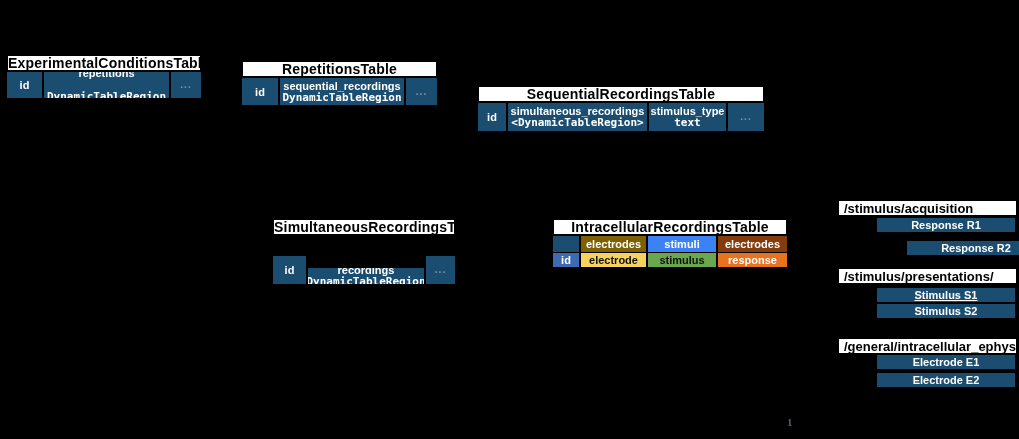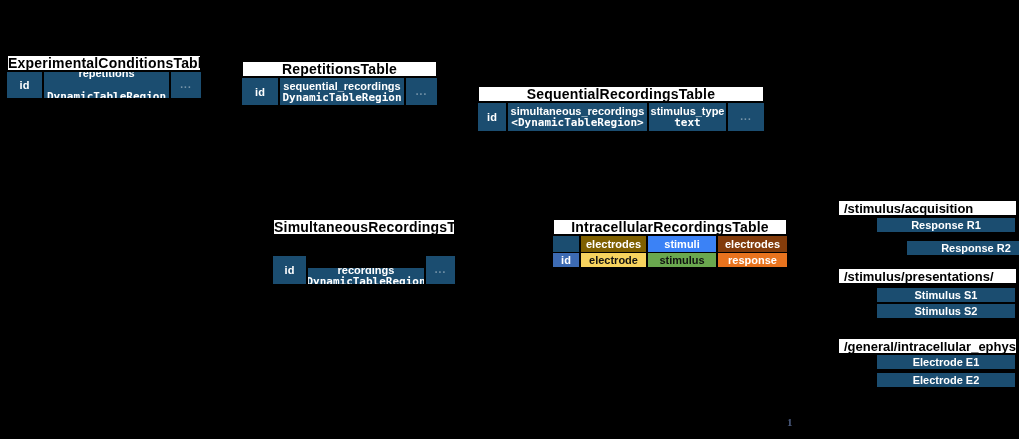--- a/index.html
+++ b/index.html
@@ -156,21 +156,21 @@
       <div class="gcell c-stimlite" style="width:68px;">stimulus</div>
       <div class="gcell c-resplite" style="flex:1;">response</div>
     </div>
   </div>
 
   <div class="fheader" style="top:200px;">/stimulus/acquisition</div>
   <div class="fitem" style="top:218px;">Response R1</div>
   <div class="fitem" style="top:241px;margin-left:30px;">Response R2</div>
 
   <div class="fheader" style="top:268px;">/stimulus/presentations/</div>
-  <div class="fitem" style="top:288px;">Stimulus S1</div>
+  <div class="fitem" style="top:288px;text-decoration:underline;">Stimulus S1</div>
   <div class="fitem" style="top:304px;">Stimulus S2</div>
 
   <div class="fheader" style="top:338px;">/general/intracellular_ephys</div>
   <div class="fitem" style="top:355px;">Electrode E1</div>
   <div class="fitem" style="top:373px;">Electrode E2</div>
 
   <div class="footnote" style="left:787px; top:416px;">1</div>
 
 </div>
 

